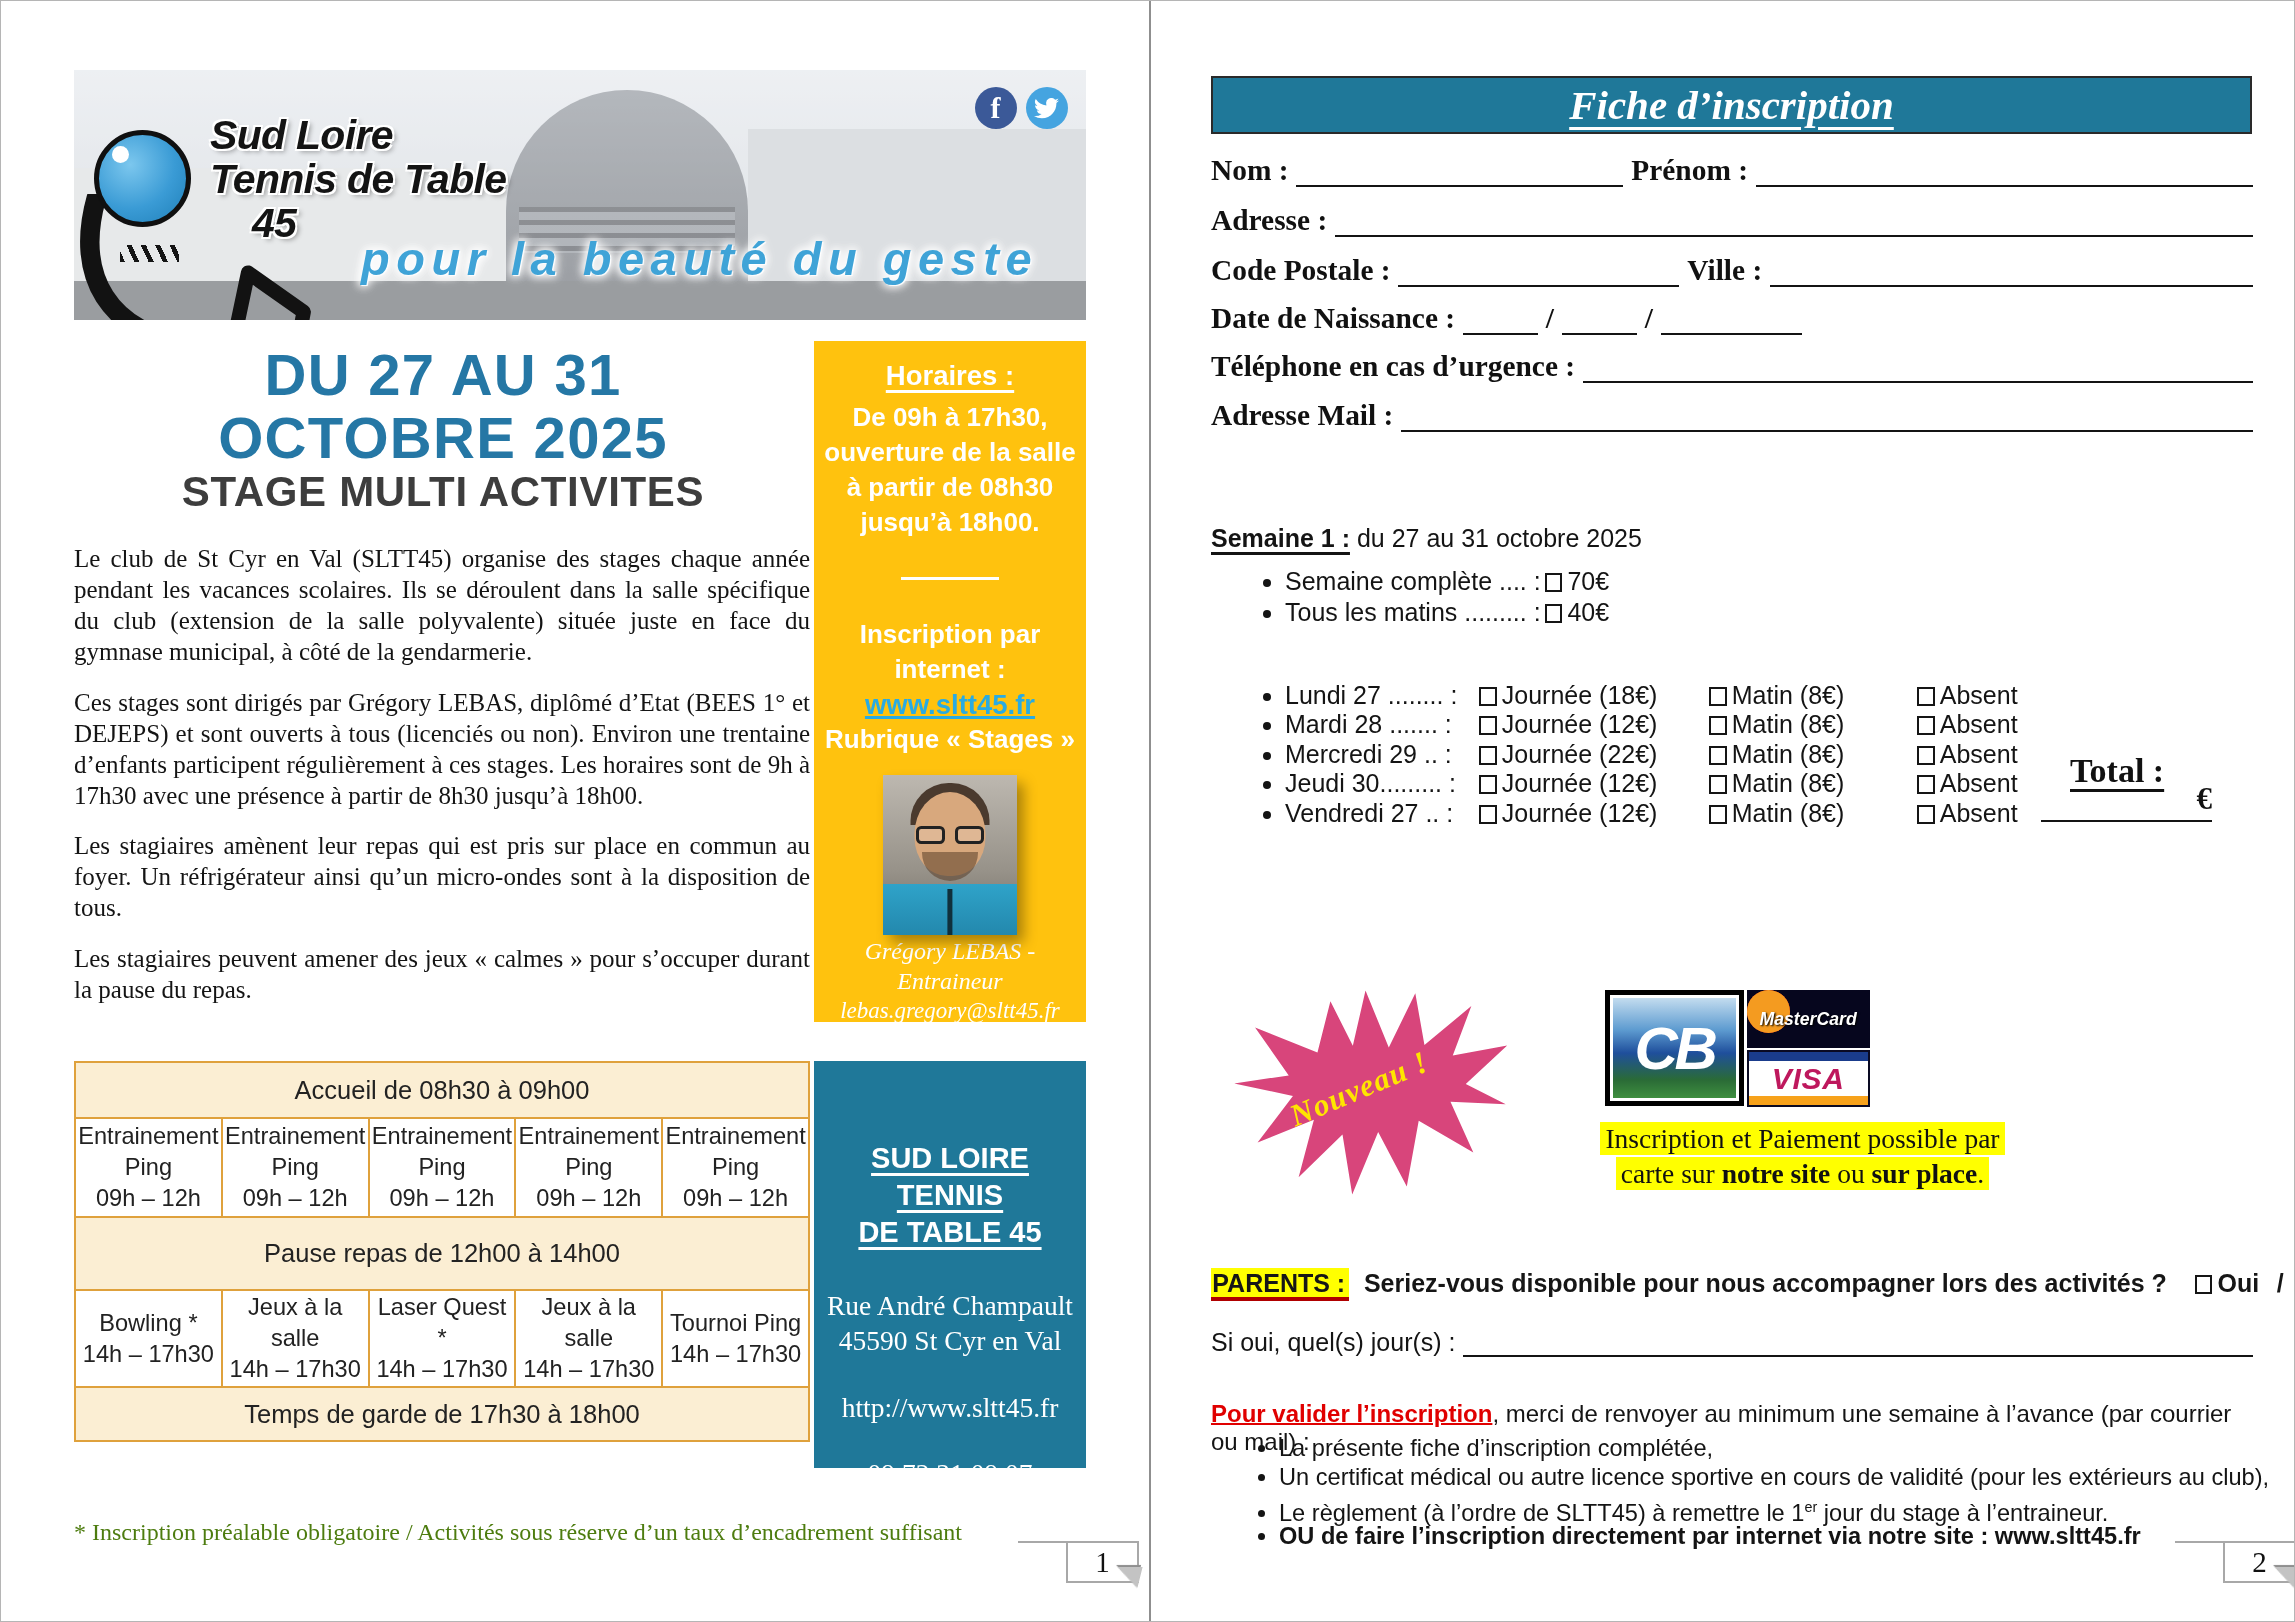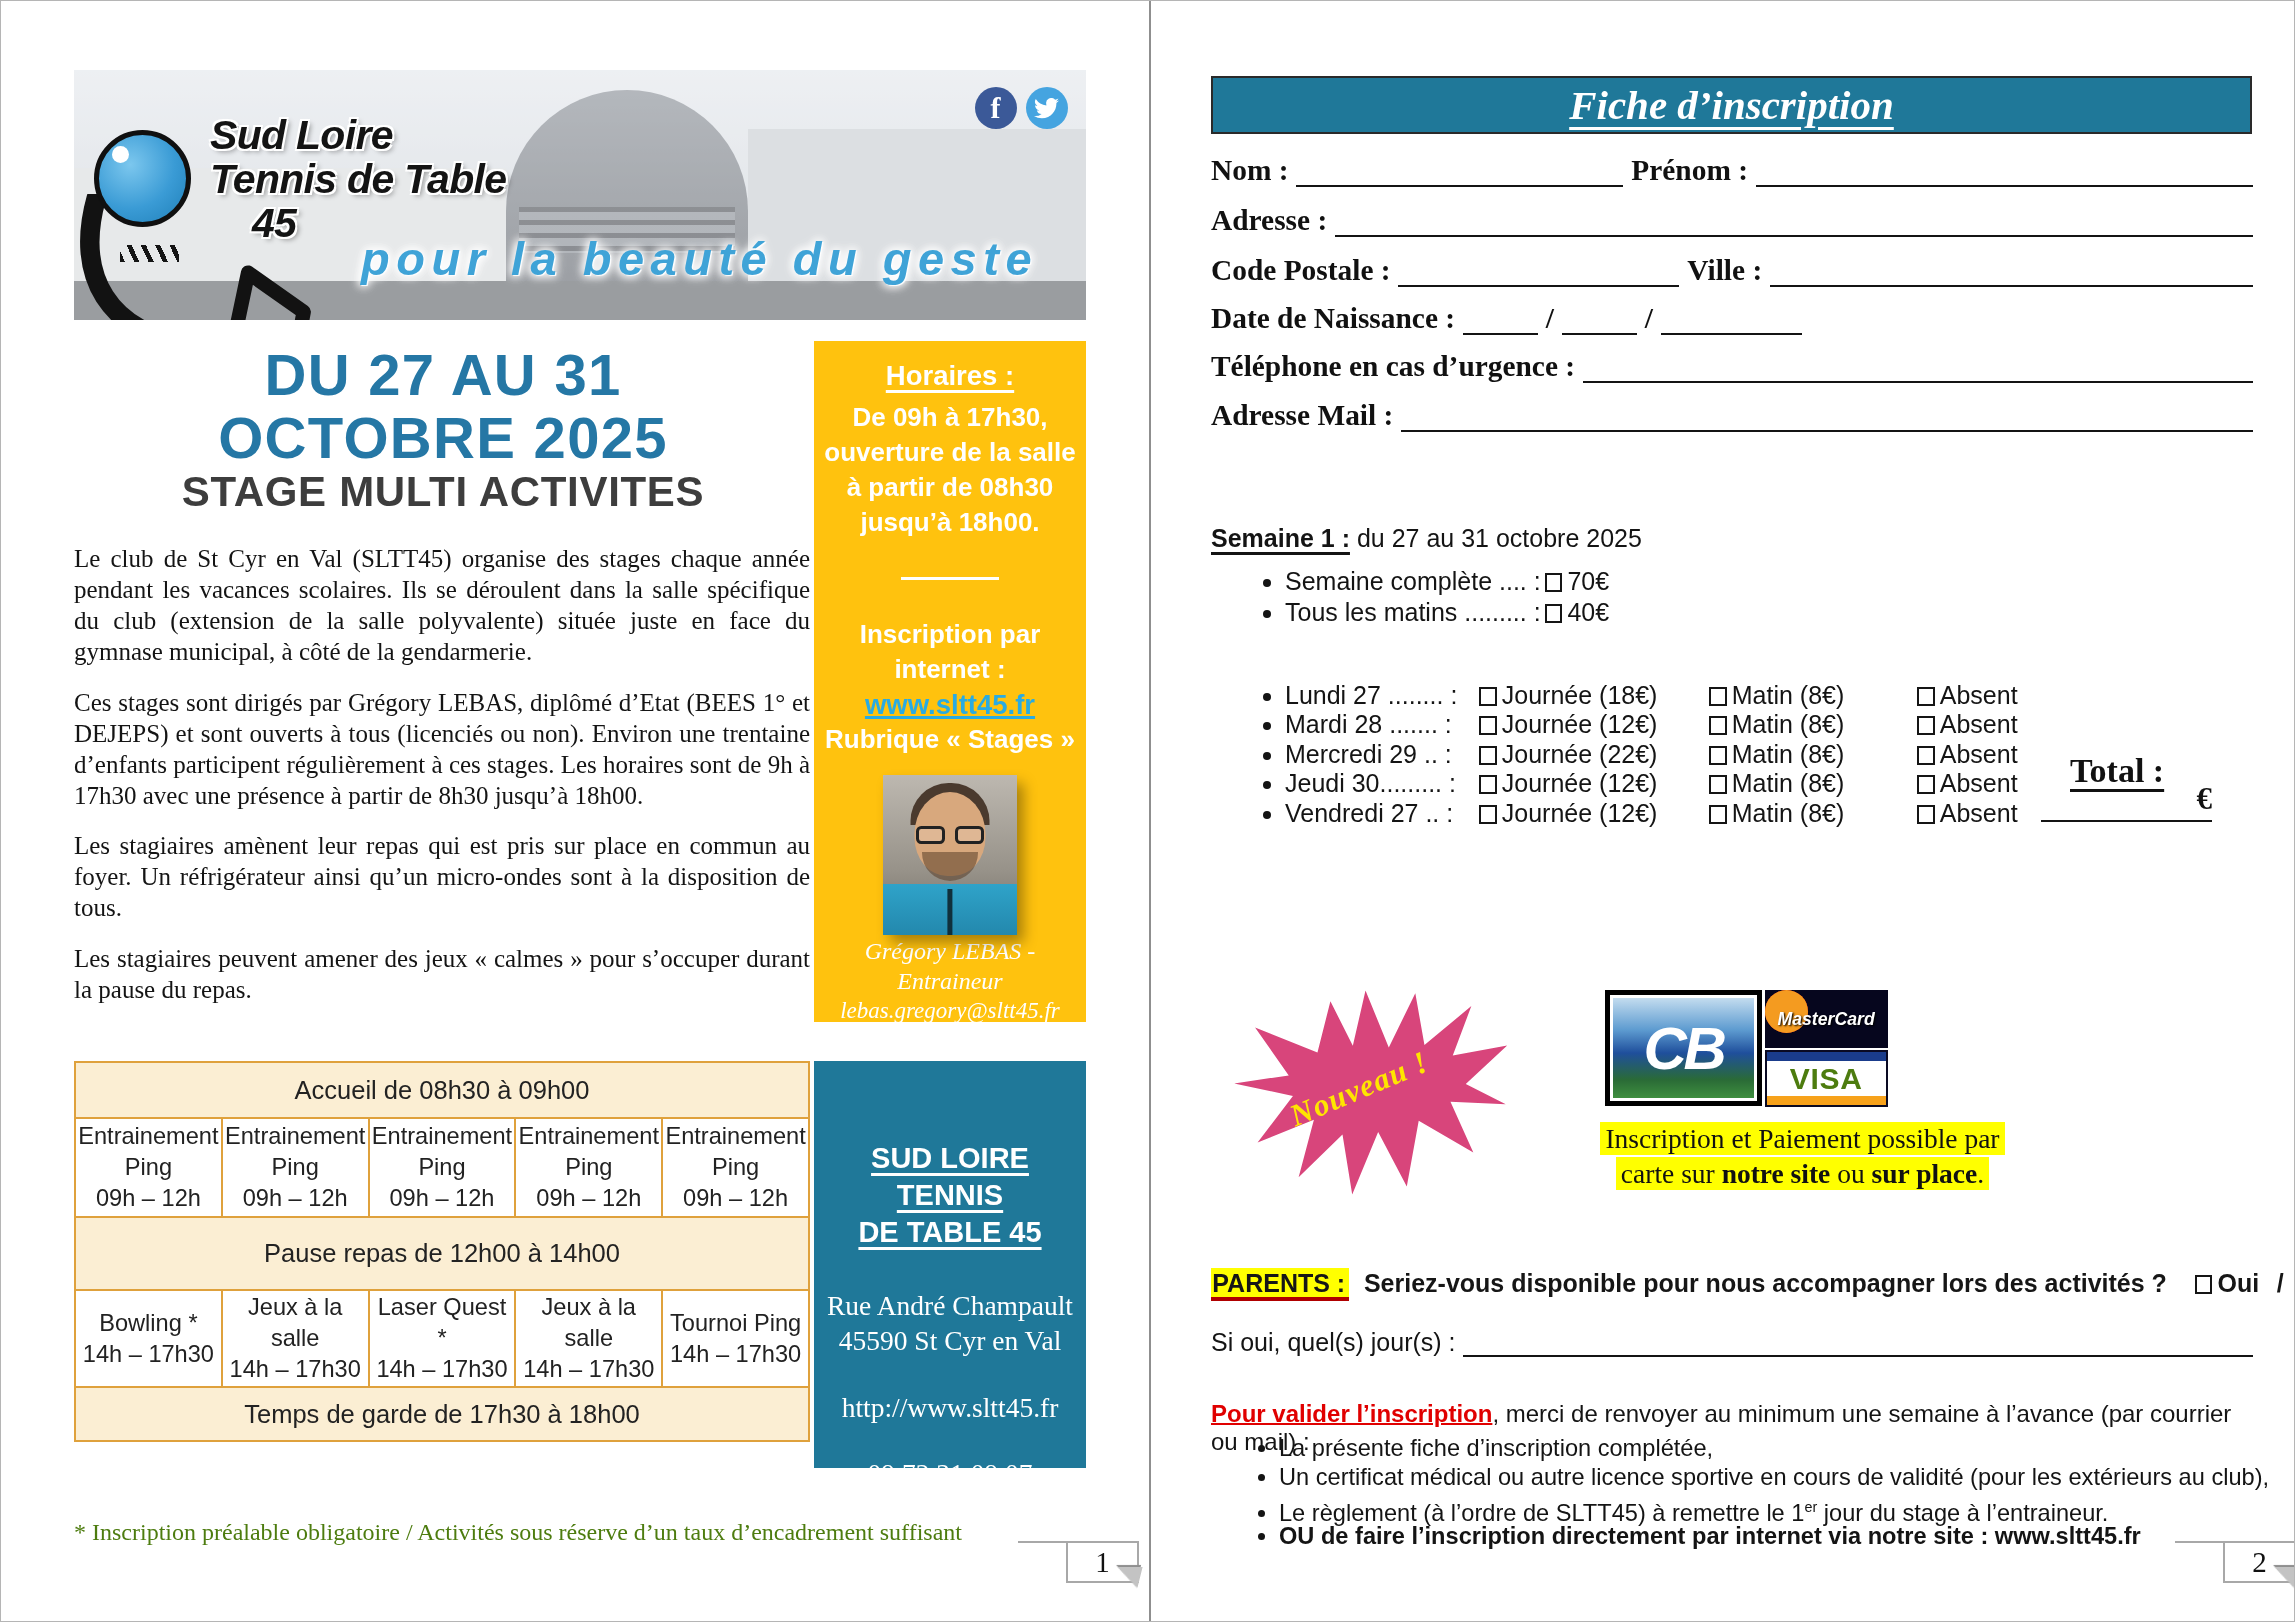--- a/index.html
+++ b/index.html
@@ -136,36 +136,36 @@
                  font-size:34px; color:#111; text-decoration:underline; text-decoration-thickness:3.3px; text-underline-offset:6.5px; }
   .total-line { position:absolute; left:2040px; top:780px; width:171px; height:41px; border-bottom:2.6px solid #141414;
                 text-align:right; font-family:"Liberation Serif",serif; font-weight:bold; font-size:31px; color:#111; }
 
   .star { position:absolute; left:1234px; top:985px; width:275px; height:209px; background:#D8457B; transform:rotate(-4deg);
           clip-path:polygon(50% 2%,57% 30%,68% 5%,70% 30%,88% 13%,80% 36%,100% 33%,84% 50%,98% 61%,78% 58%,85% 83%,66% 66%,60% 97%,51% 70%,40% 99%,38% 70%,21% 89%,28% 62%,7% 71%,21% 50%,0% 42%,20% 40%,9% 16%,31% 30%,37% 6%,44% 28%); }
   .star span { position:absolute; left:51px; top:84px; transform:rotate(-19deg); color:#FFE500;
                font-family:"Liberation Serif",serif; font-style:italic; font-weight:bold; font-size:31px; letter-spacing:1.3px; }
 
   .cards { position:absolute; left:1604px; top:989px; display:flex; }
-  .cb-card { width:157px; height:116px; background:#000; padding:5px; }
+  .cb-card { width:139px; height:116px; background:#000; padding:5px; }
   .cb-inner { width:100%; height:100%; border:3.9px solid #fff;
               background:linear-gradient(180deg,#c3dcef 0%,#5d9bd0 32%,#1f4f9c 55%,#2a6b36 82%,#3f8f3f 100%);
               display:flex; align-items:center; justify-content:center; }
   .cb-text { color:#fff; font-weight:900; font-style:italic; font-size:60px; letter-spacing:-3.3px; }
   .card-col { display:flex; flex-direction:column; width:123px; margin-left:2.6px; }
   .mc-card { position:relative; height:58px; background:#06061e; margin-bottom:2px; overflow:hidden; }
   .mc-c1 { position:absolute; left:17px; top:7.2px; width:43px; height:43px; border-radius:50%; background:#E2231A; }
   .mc-c2 { position:absolute; left:63px; top:7.2px; width:43px; height:43px; border-radius:50%; background:#F49B20; }
   .mc-card span { position:absolute; inset:0; display:flex; align-items:center; justify-content:center; color:#fff;
                   font-style:italic; font-weight:bold; font-size:17.7px; text-shadow:1.3px 1.3px 2px #000; }
   .visa-card { position:relative; height:57px; background:#fff; border:2px solid #0a0a23;
                display:flex; align-items:center; justify-content:center; overflow:hidden; }
   .visa-card::before { content:""; position:absolute; top:0; left:0; right:0; height:8.5px; background:#1A3C8C; }
   .visa-card::after  { content:""; position:absolute; bottom:0; left:0; right:0; height:9.2px; background:#F7A21B; }
-  .visa-card span { color:#4d7c0f; font-weight:900; font-size:30px; letter-spacing:0.7px; }
+  .visa-card span { color:#be185d; font-weight:900; font-style:italic; font-size:30px; letter-spacing:0.7px; }
 
   .pay-note { position:absolute; left:1517px; top:1120px; width:569px; text-align:center;
               font-family:"Liberation Serif",serif; font-size:27.5px; line-height:35px; color:#111; }
   .hl-y { background:#FFFF00; padding:0.7px 5.2px; }
 
   .parents-row { position:absolute; left:1210px; top:1268px; font-size:25px; font-weight:bold; color:#161616; white-space:nowrap; }
   .hl-parents { background:#FFFF00; border-bottom:4.6px solid #B00000; padding:1.3px 3.9px 0 1.3px; margin-right:7.9px; }
   .oui-non { margin-left:17px; }
   .slash-sep { margin:0 10.5px; }
 

